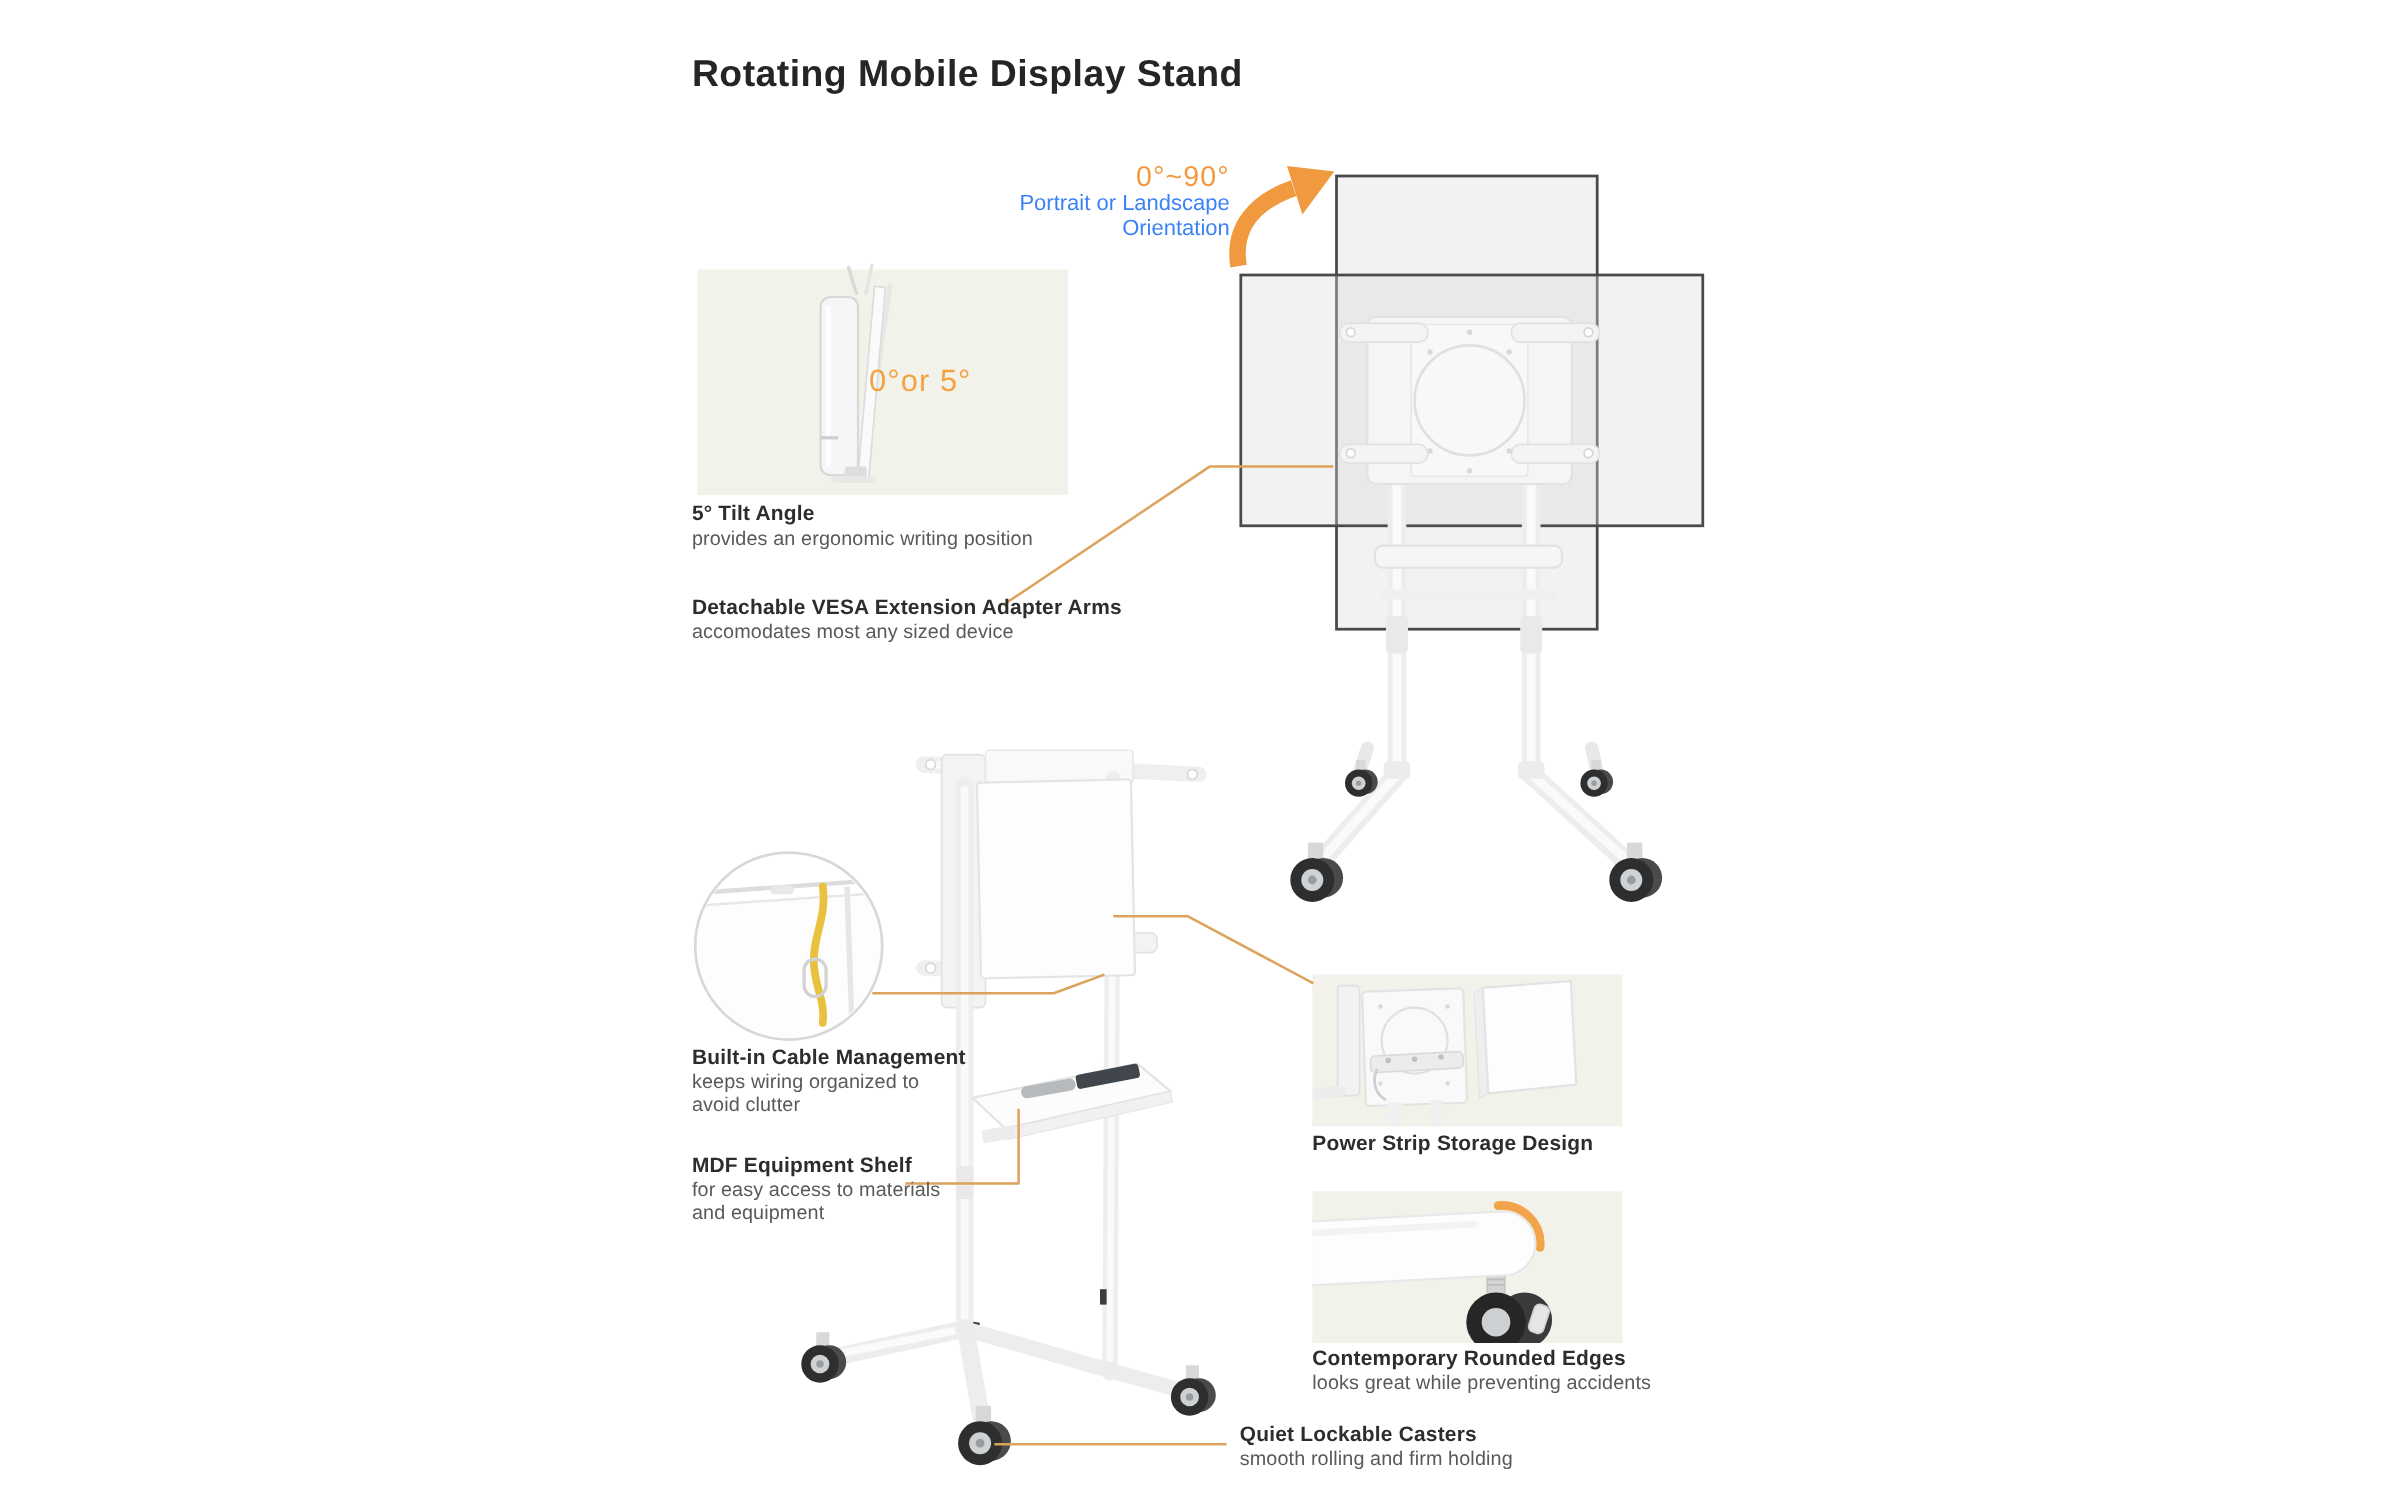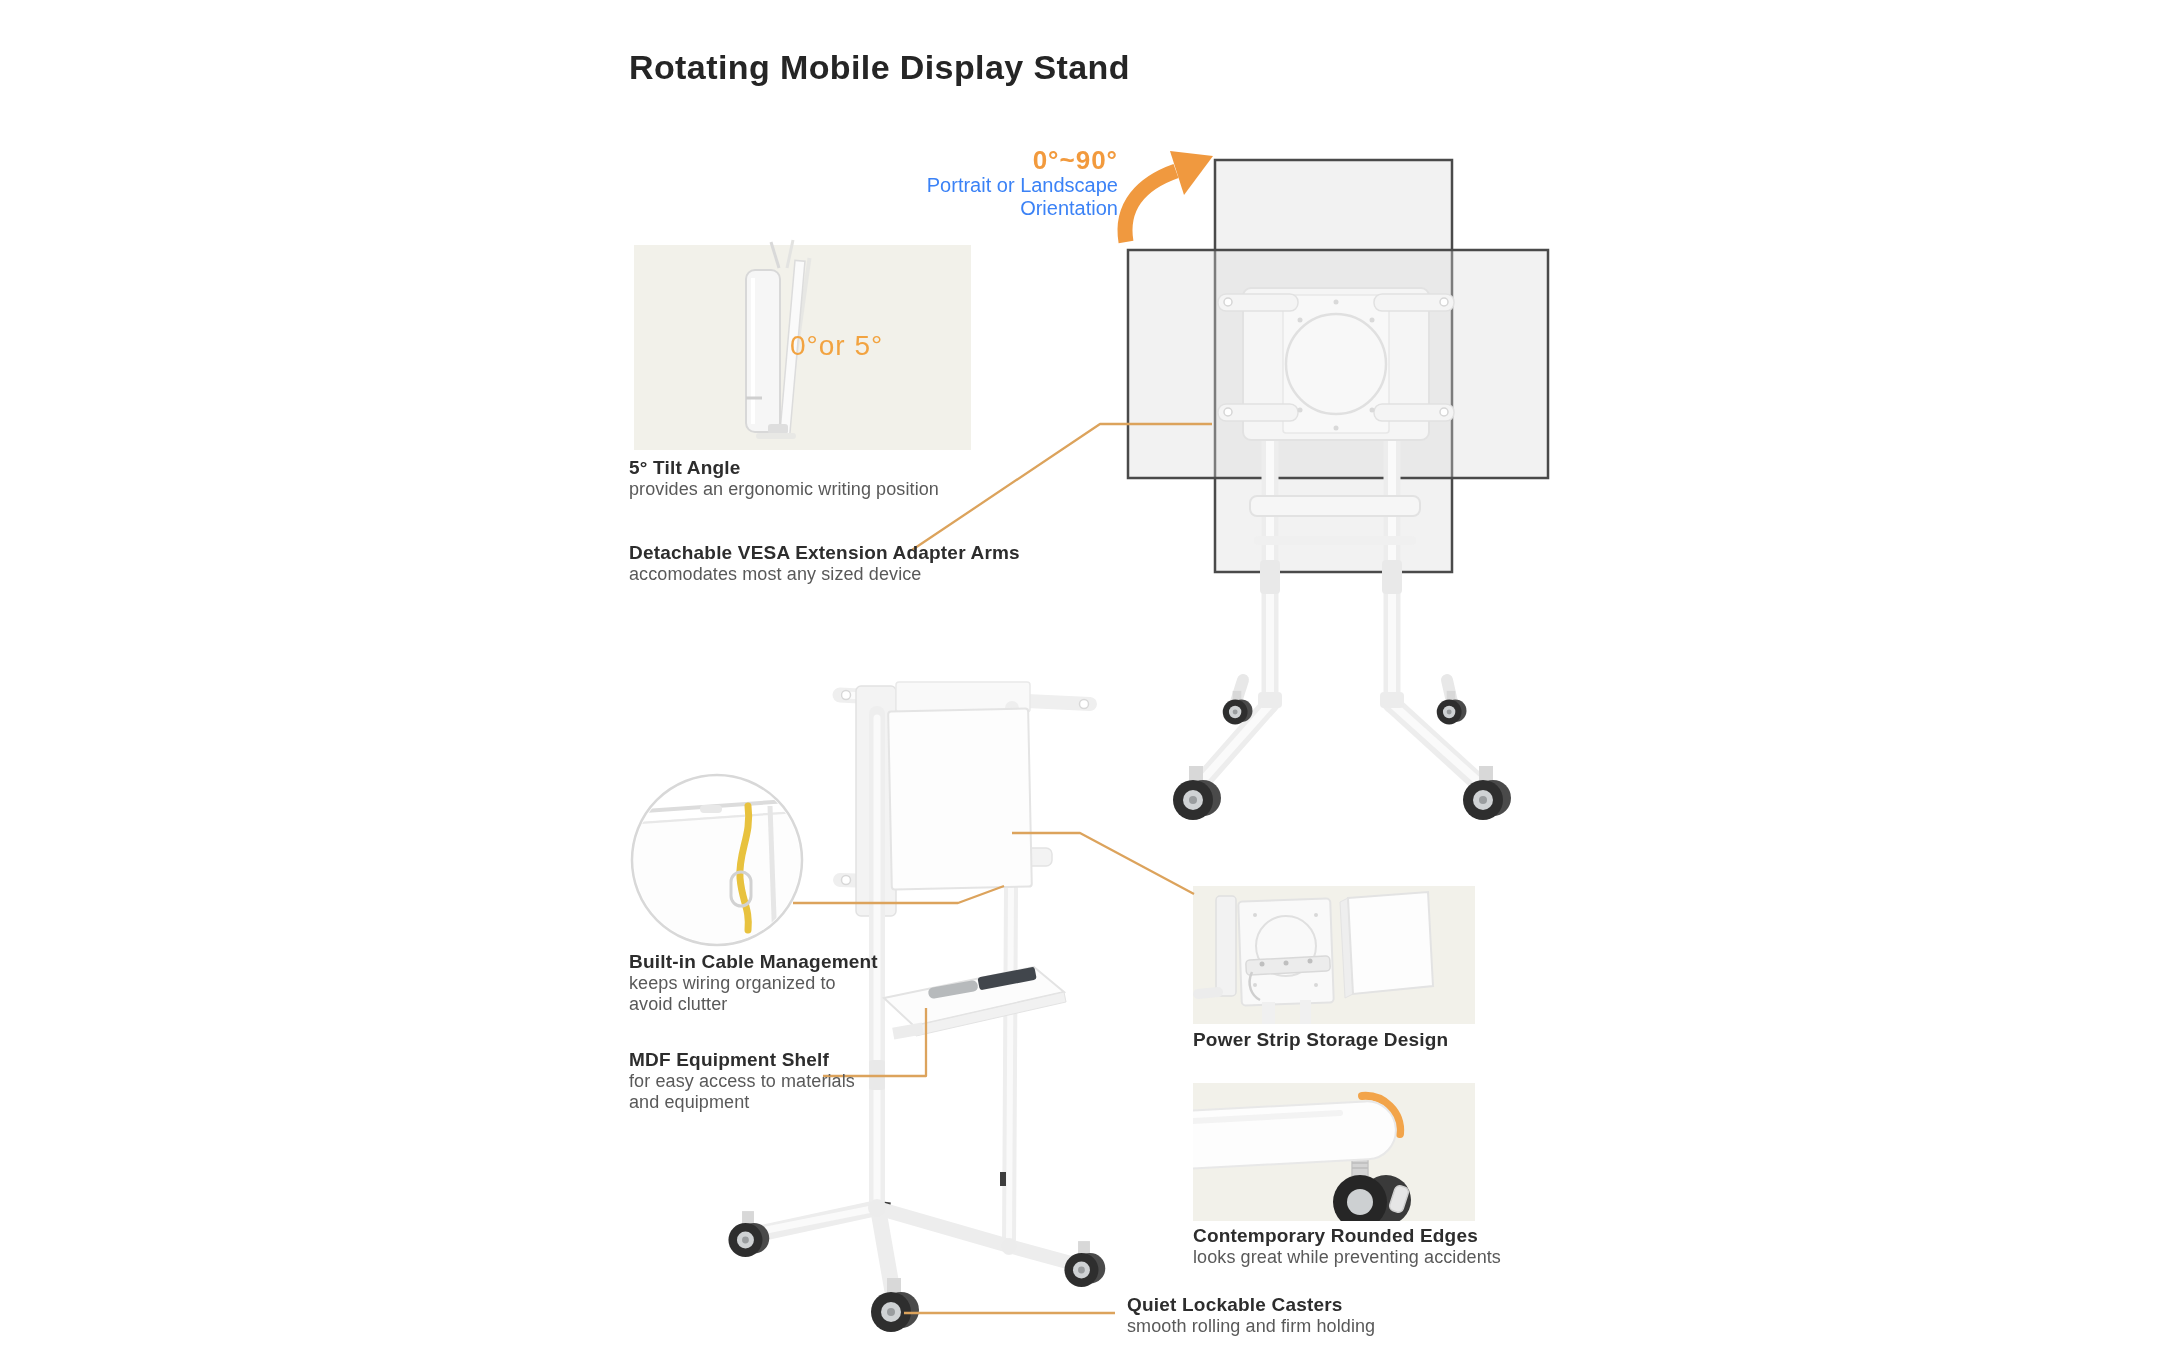--- a/index.html
+++ b/index.html
@@ -5,21 +5,21 @@
   html,body{margin:0;padding:0;background:#ffffff;}
   .canvas{
     position:relative;width:2172px;height:1341px;background:#ffffff;
     font-family:"Liberation Sans", sans-serif;overflow:hidden;
   }
   .abs{position:absolute;}
   .page-title{font-size:34px;font-weight:700;color:#252525;letter-spacing:.4px;}
   .f-title{font-size:19px;font-weight:700;color:#2d2d2d;line-height:23px;letter-spacing:.2px;}
   .f-desc{font-size:18px;color:#595959;line-height:21px;letter-spacing:.1px;}
   .rot-block{text-align:right;}
-  .rot-range{font-size:26px;font-weight:700;color:#F29A3D;letter-spacing:1px;line-height:28px;}
+  .rot-range{font-size:26px;font-weight:400;color:#F29A3D;letter-spacing:1px;line-height:28px;}
   .rot-label{font-size:20px;font-weight:400;color:#3b82f6;line-height:23px;}
   .tilt-badge{font-size:28px;font-weight:400;color:#F2A340;letter-spacing:1px;}
   svg{display:block;}
 </style>
 </head>
 <body>
 
 <div class="canvas">
 
   <svg class="abs" style="left:0;top:0" width="2172" height="1367" viewBox="0 0 2172 1367">

